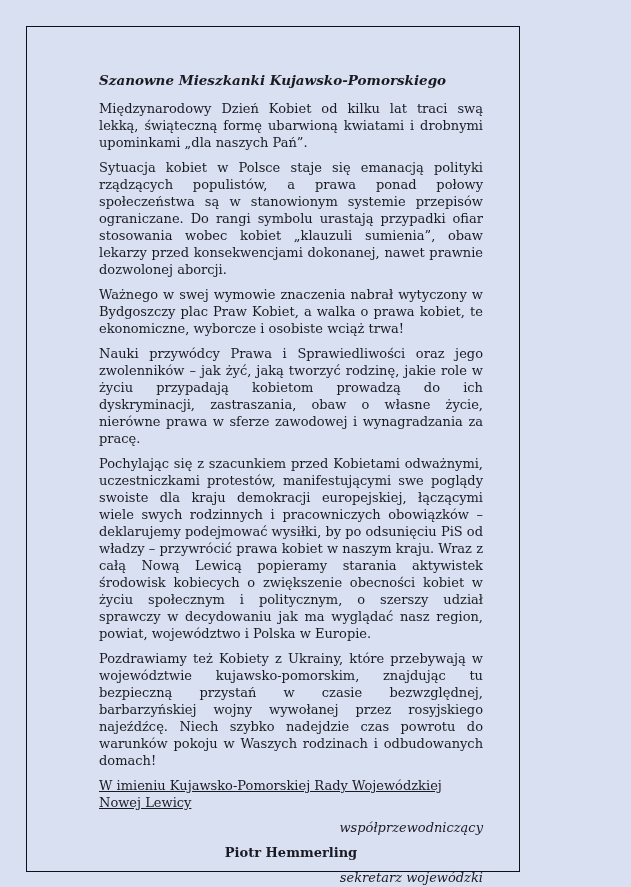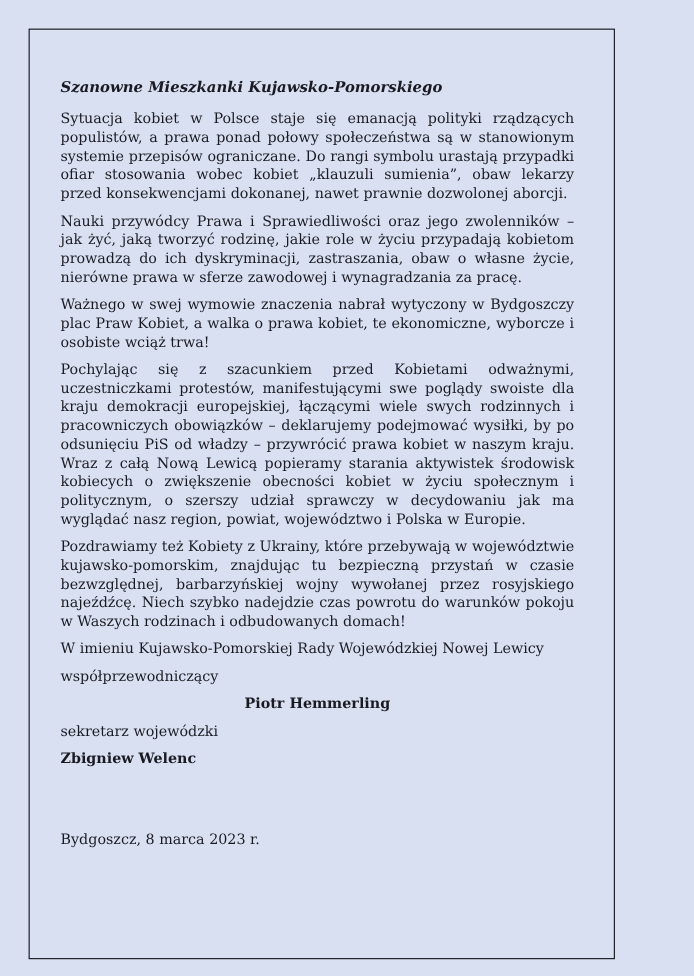--- a/index.html
+++ b/index.html
@@ -12,50 +12,52 @@
     background: #d8e0f1;
     font-family: "DejaVu Serif", "Liberation Serif", serif;
     color: #1a1a22;
     position: relative;
     overflow: hidden;
   }
   .sheet {
     position: absolute;
     left: 26px;
     top: 26px;
-    width: 533px;
+    width: 494px;
     height: 846px;
     border: 1.5px solid #101018;
     box-sizing: border-box;
-    padding: 45px 36px 0 28px;
+    padding: 45px 36px 0 72px;
   }
   .salutation {
     font-weight: bold;
     font-style: italic;
     font-size: 13.5px;
     line-height: 17px;
     margin: 0 0 11px 0;
   }
   .para {
     font-size: 13px;
     line-height: 17px;
     text-align: justify;
     margin: 0 0 8px 0;
   }
   .closing {
     font-size: 13px;
     line-height: 17px;
     text-align: left;
     margin: 0 0 8px 0;
+    text-decoration: underline;
   }
   .center {
     font-size: 13px;
     line-height: 17px;
-    text-align: left;
+    text-align: right;
     margin: 0 0 8px 0;
+    font-style: italic;
   }
   .names {
     display: flex;
     justify-content: center;
     font-size: 13px;
     line-height: 17px;
     font-weight: bold;
     margin: 0 0 8px 0;
   }
   .bold {
@@ -67,23 +69,24 @@
     margin: 56px 0 0 0;
     text-align: left;
   }
 </style>
 </head>
 <body>
 
 <div class="sheet">
   <p class="salutation">Szanowne Mieszkanki Kujawsko-Pomorskiego</p>
 
+  <p class="para">Międzynarodowy Dzień Kobiet od kilku lat traci swą lekką, świąteczną formę ubarwioną kwiatami i drobnymi upominkami „dla naszych Pań”.</p>
   <p class="para">Sytuacja kobiet w Polsce staje się emanacją polityki rządzących populistów, a prawa ponad połowy społeczeństwa są w stanowionym systemie przepisów ograniczane. Do rangi symbolu urastają przypadki ofiar stosowania wobec kobiet „klauzuli sumienia”, obaw lekarzy przed konsekwencjami dokonanej, nawet prawnie dozwolonej aborcji.</p>
+  <p class="para">Ważnego w swej wymowie znaczenia nabrał wytyczony w Bydgoszczy plac Praw Kobiet, a walka o prawa kobiet, te ekonomiczne, wyborcze i osobiste wciąż trwa!</p>
   <p class="para">Nauki przywódcy Prawa i Sprawiedliwości oraz jego zwolenników – jak żyć, jaką tworzyć rodzinę, jakie role w życiu przypadają kobietom prowadzą do ich dyskryminacji, zastraszania, obaw o własne życie, nierówne prawa w sferze zawodowej i wynagradzania za pracę.</p>
-  <p class="para">Ważnego w swej wymowie znaczenia nabrał wytyczony w Bydgoszczy plac Praw Kobiet, a walka o prawa kobiet, te ekonomiczne, wyborcze i osobiste wciąż trwa!</p>
   <p class="para">Pochylając się z szacunkiem przed Kobietami odważnymi, uczestniczkami protestów, manifestującymi swe poglądy swoiste dla kraju demokracji europejskiej, łączącymi wiele swych rodzinnych i pracowniczych obowiązków – deklarujemy podejmować wysiłki, by po odsunięciu PiS od władzy – przywrócić prawa kobiet w naszym kraju. Wraz z całą Nową Lewicą popieramy starania aktywistek środowisk kobiecych o zwiększenie obecności kobiet w życiu społecznym i politycznym, o szerszy udział sprawczy w decydowaniu jak ma wyglądać nasz region, powiat, województwo i Polska w Europie.</p>
   <p class="para">Pozdrawiamy też Kobiety z Ukrainy, które przebywają w województwie kujawsko-pomorskim, znajdując tu bezpieczną przystań w czasie bezwzględnej, barbarzyńskiej wojny wywołanej przez rosyjskiego najeźdźcę. Niech szybko nadejdzie czas powrotu do warunków pokoju w Waszych rodzinach i odbudowanych domach!</p>
 
   <p class="closing">W imieniu Kujawsko-Pomorskiej Rady Wojewódzkiej Nowej Lewicy</p>
 
   <p class="center">współprzewodniczący</p>
 
   <div class="names">
     <span>Piotr Hemmerling</span>
   </div>

